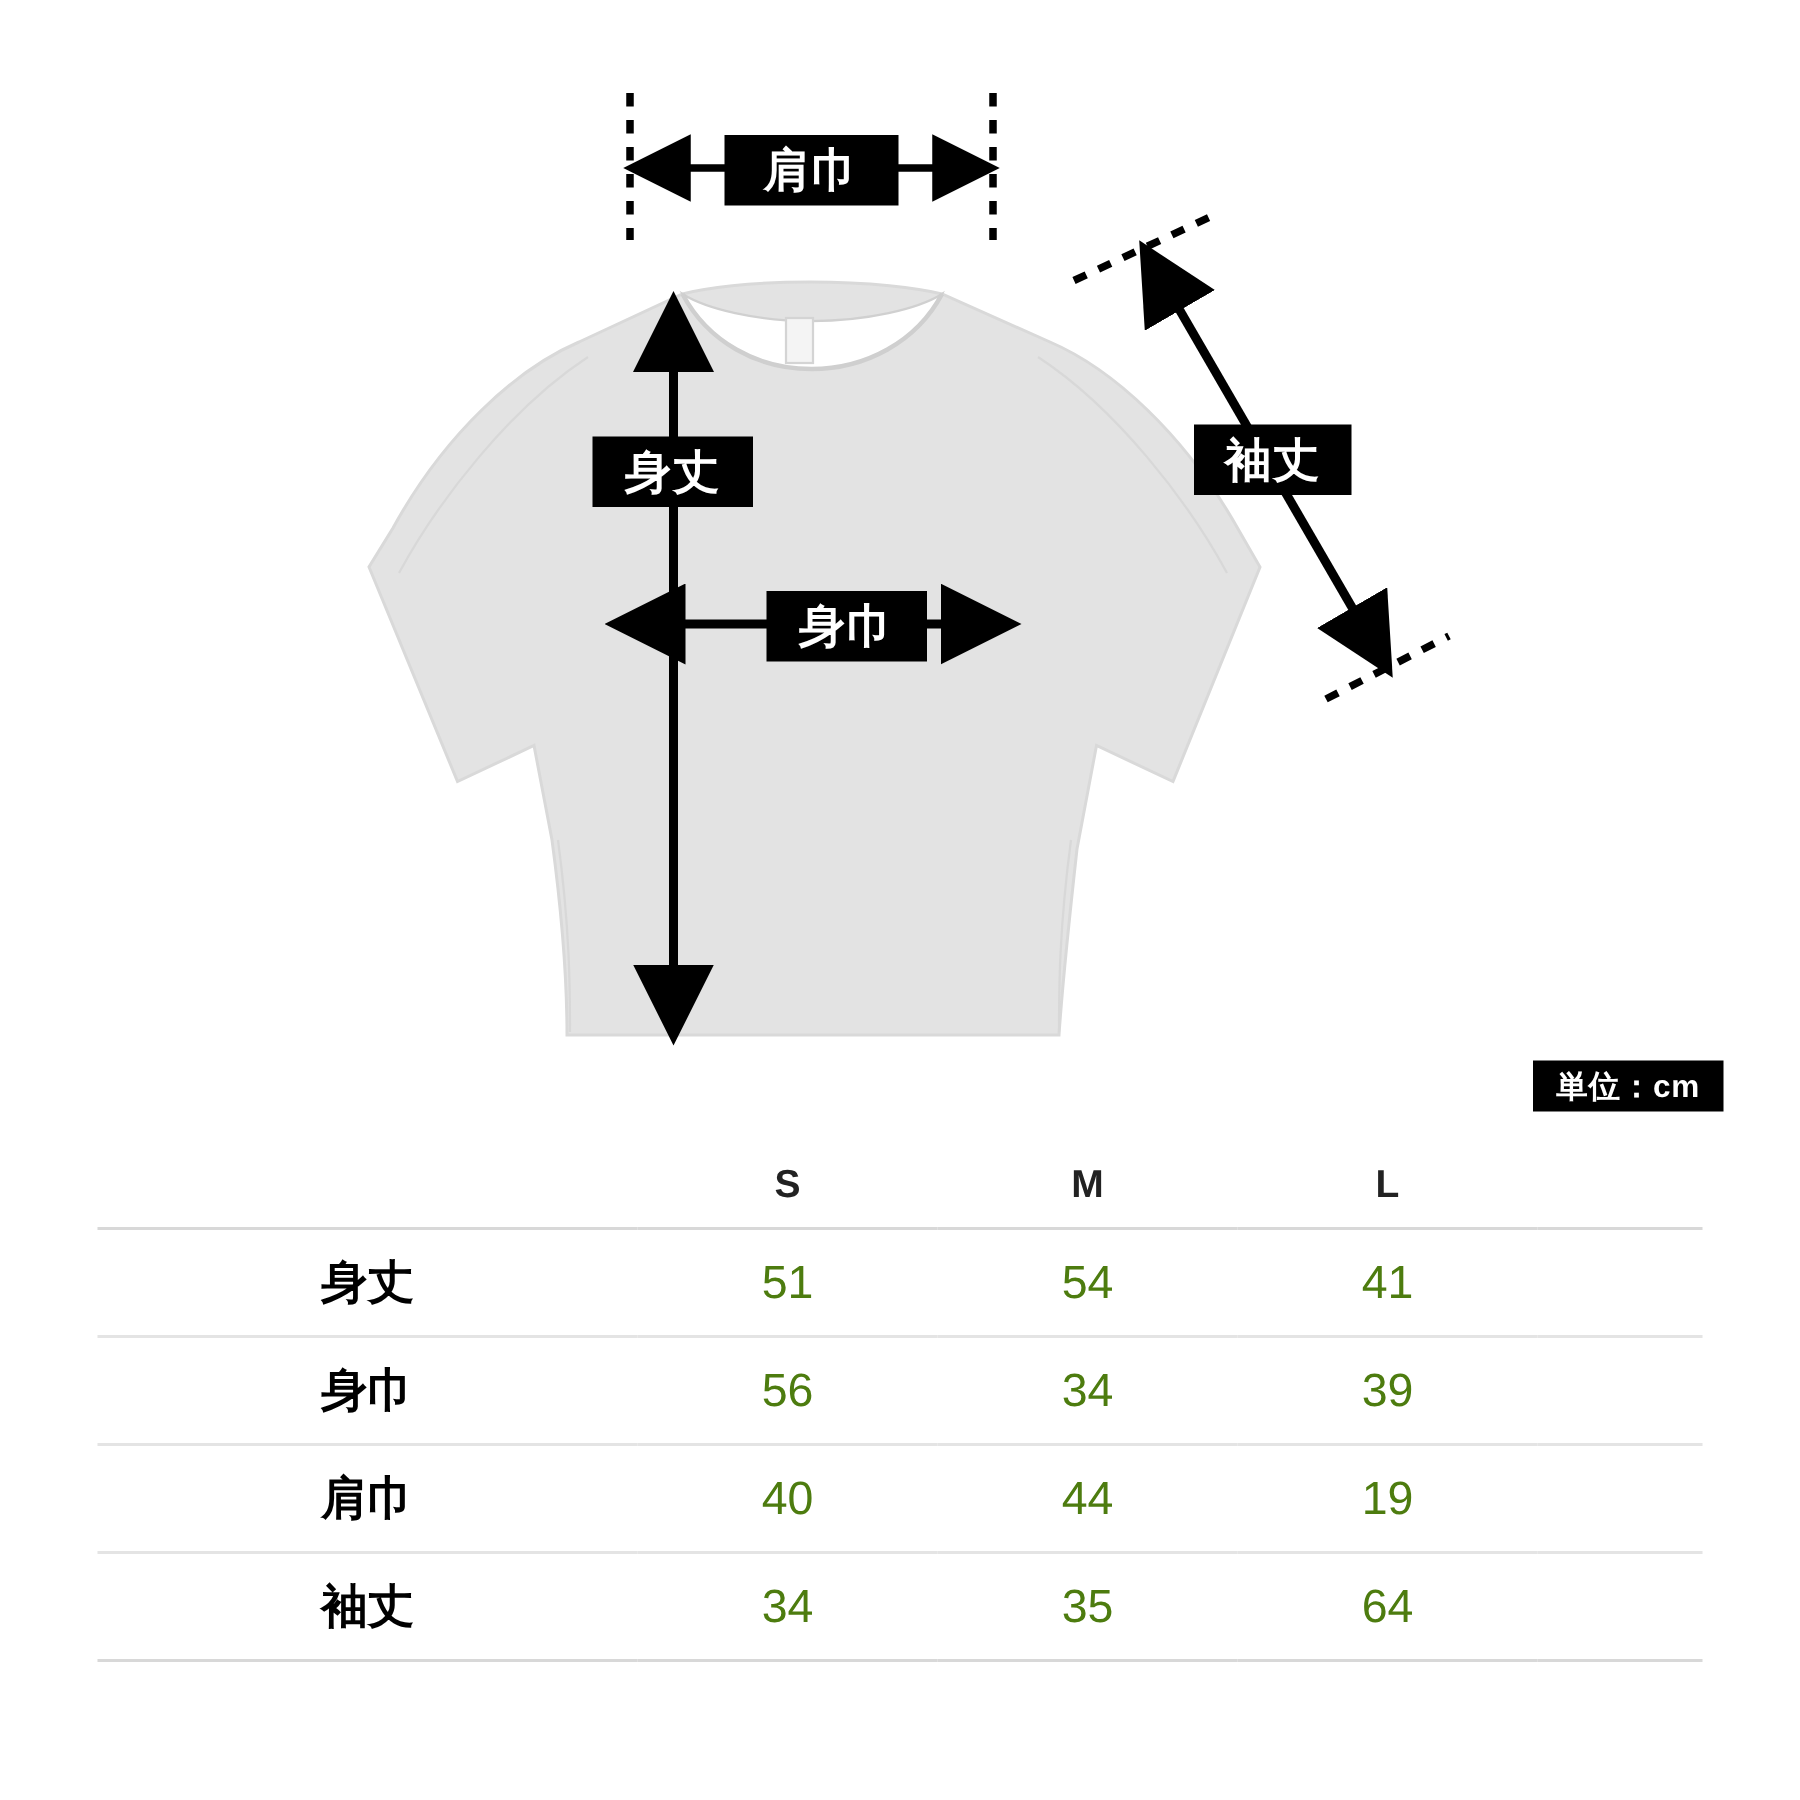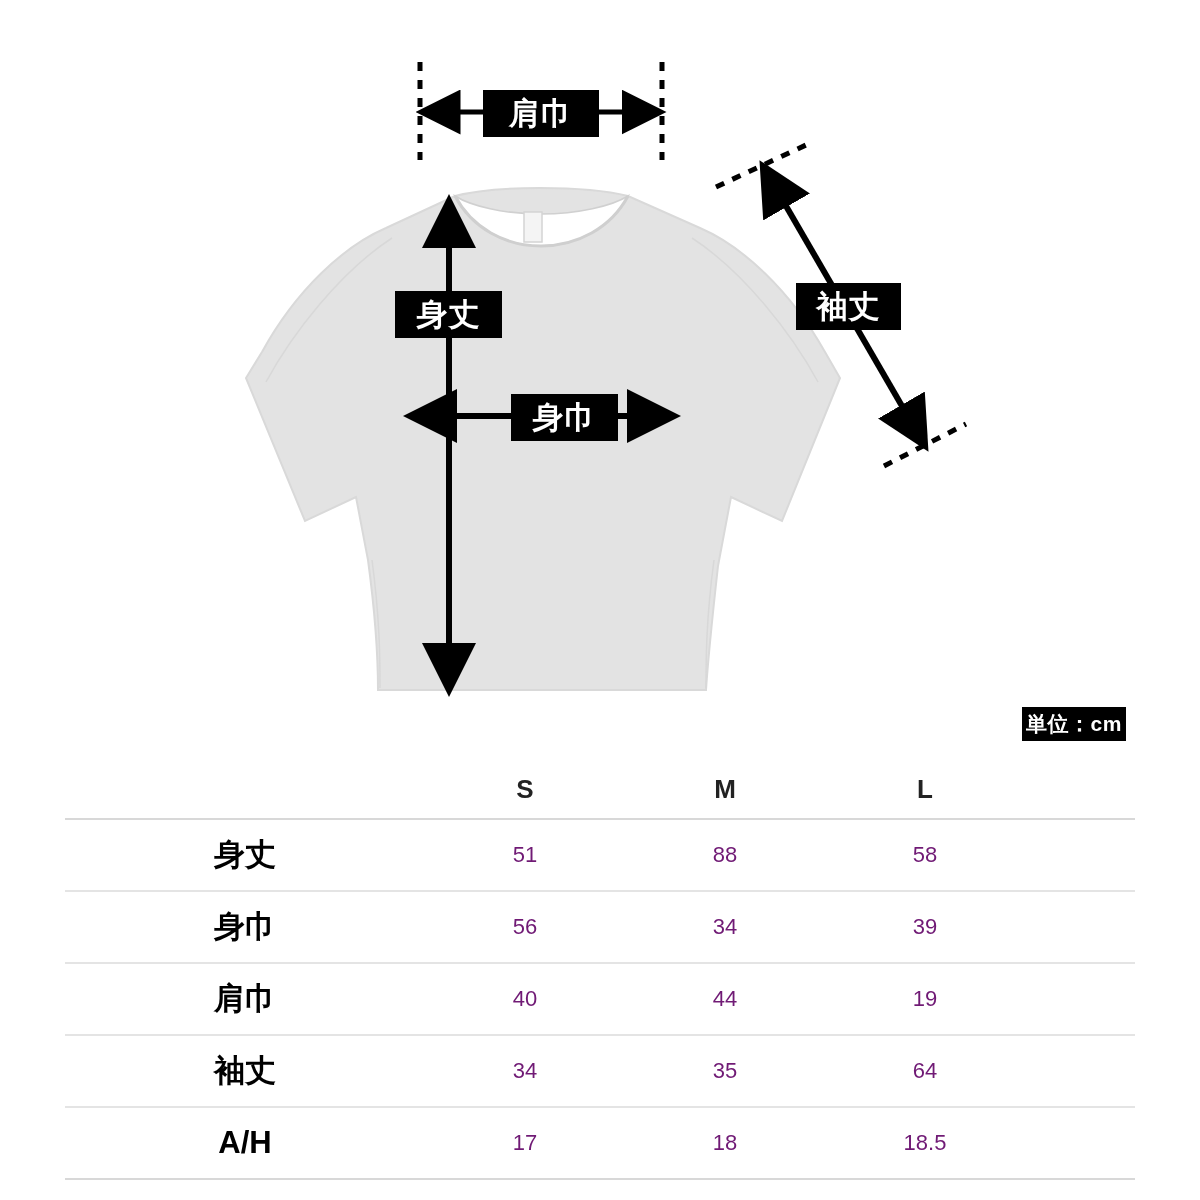--- a/index.html
+++ b/index.html
@@ -66,21 +66,21 @@
   #tag-sodetake {
     left: 796px;
     top: 283px;
     width: 105px;
     height: 47px;
     font-size: 31px;
   }
   #tag-unit {
     left: 1022px;
     top: 707px;
-    width: 104px;
+    width: 127px;
     height: 34px;
     font-size: 21px;
     letter-spacing: 0.5px;
   }
 
   
   #size-table {
     position: absolute;
     left: 65px;
     top: 760px;
@@ -111,22 +111,22 @@
   }
   #size-table td.rowhead {
     font-weight: 700;
     font-size: 31px;
     text-align: center;
     width: 360px;
     color: #000;
   }
   #size-table td.val {
     width: 200px;
-    font-size: 22px;
-    color: #701a75;
+    font-size: 31px;
+    color: #4d7c0f;
   }
   #size-table col.spacer {
     width: 110px;
   }
 </style>
 </head>
 <body>
 
 <div id="diagram">
 
@@ -215,22 +215,22 @@
       <th>S</th>
       <th>M</th>
       <th>L</th>
       <th></th>
     </tr>
   </thead>
   <tbody>
     <tr>
       <td class="rowhead">身丈</td>
       <td class="val">51</td>
-      <td class="val">88</td>
-      <td class="val">58</td>
+      <td class="val">54</td>
+      <td class="val">41</td>
       <td></td>
     </tr>
     <tr>
       <td class="rowhead">身巾</td>
       <td class="val">56</td>
       <td class="val">34</td>
       <td class="val">39</td>
       <td></td>
     </tr>
     <tr>
@@ -240,21 +240,14 @@
       <td class="val">19</td>
       <td></td>
     </tr>
     <tr>
       <td class="rowhead">袖丈</td>
       <td class="val">34</td>
       <td class="val">35</td>
       <td class="val">64</td>
       <td></td>
     </tr>
-    <tr>
-      <td class="rowhead">A/H</td>
-      <td class="val">17</td>
-      <td class="val">18</td>
-      <td class="val">18.5</td>
-      <td></td>
-    </tr>
   </tbody>
 </table>
 
 </body></html>

